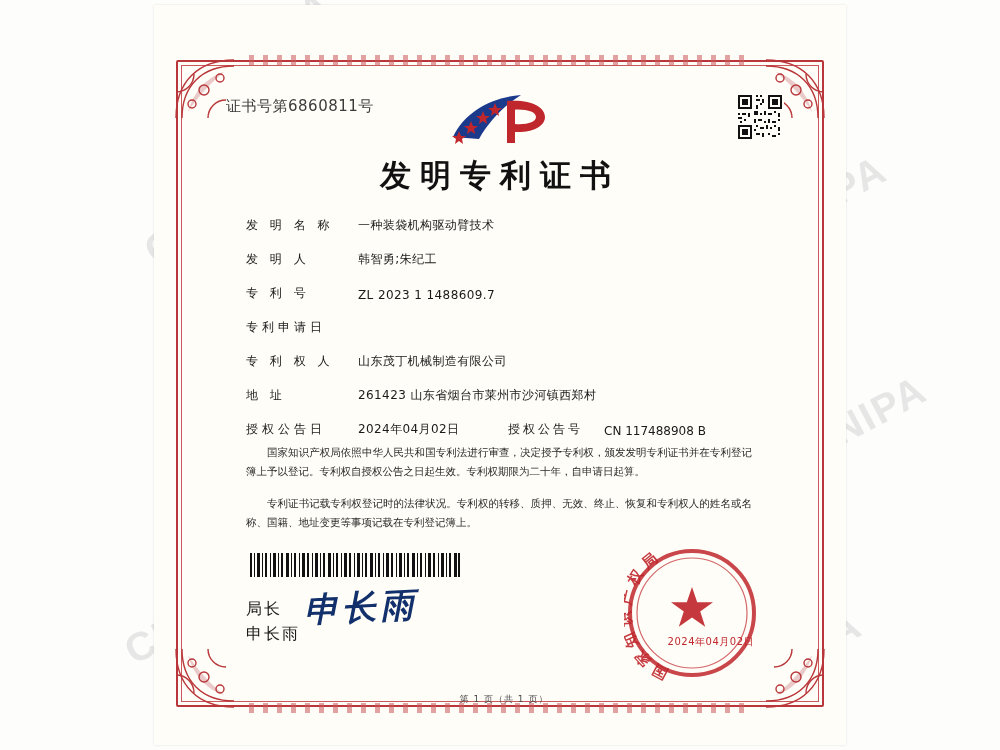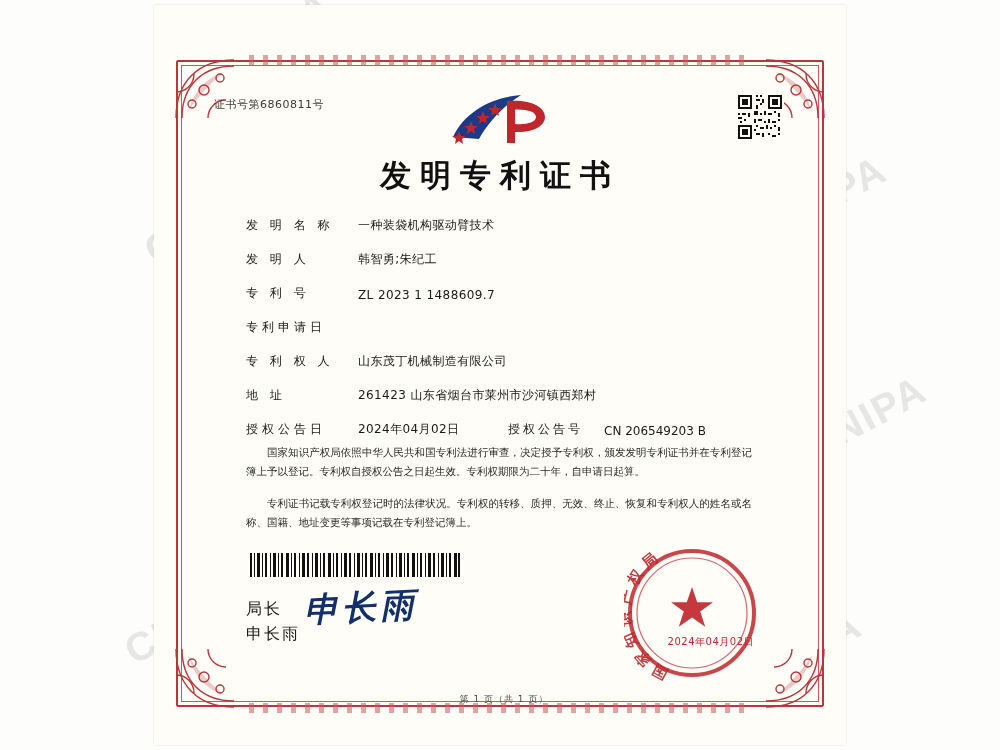--- a/index.html
+++ b/index.html
@@ -81,23 +81,23 @@
     position: absolute;
     height: 10px;
     background-image:
       repeating-linear-gradient(90deg, #c8585b 0 5px, transparent 5px 14px);
     opacity: .55;
   }
 
   
   #cert-no {
     position: absolute;
-    left: 60px;
+    left: 72px;
     top: 92px;
-    font-size: 11px;
+    font-size: 15px;
     color: #3b3b3b;
     font-family: "DejaVu Sans", sans-serif;
     letter-spacing: .5px;
   }
 
   #qr {
     position: absolute;
     right: 62px;
     top: 88px;
     width: 48px;
@@ -419,21 +419,21 @@
         <div class="fvalue">山东茂丁机械制造有限公司</div>
       </div>
       <div class="frow">
         <div class="flabel">地 址</div>
         <div class="fvalue">261423 山东省烟台市莱州市沙河镇西郑村</div>
       </div>
       <div class="frow frow-split">
         <div class="flabel">授权公告日</div>
         <div class="fvalue">2024年04月02日</div>
         <div class="flabel2">授权公告号</div>
-        <div class="fvalue2">CN 206549203 B</div>
+        <div class="fvalue2">CN 117488908 B</div>
       </div>
     </div>
 
     <div id="paras">
       <p>国家知识产权局依照中华人民共和国专利法进行审查，决定授予专利权，颁发发明专利证书并在专利登记簿上予以登记。专利权自授权公告之日起生效。专利权期限为二十年，自申请日起算。</p>
       <p>专利证书记载专利权登记时的法律状况。专利权的转移、质押、无效、终止、恢复和专利权人的姓名或名称、国籍、地址变更等事项记载在专利登记簿上。</p>
     </div>
 
     <div id="barcode">
       <svg width="210" height="24" viewBox="0 0 210 24" shape-rendering="crispEdges">

